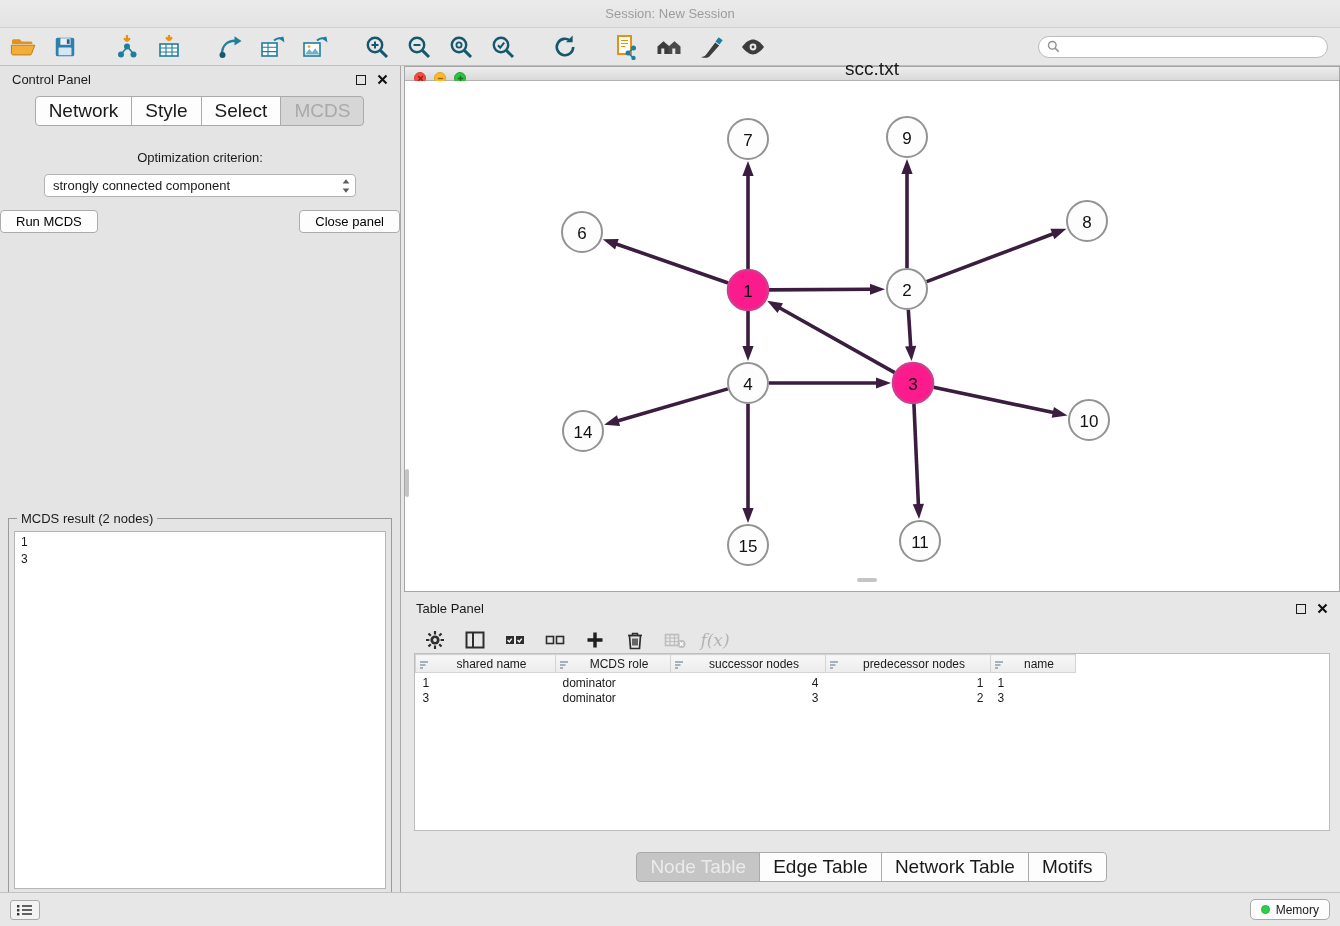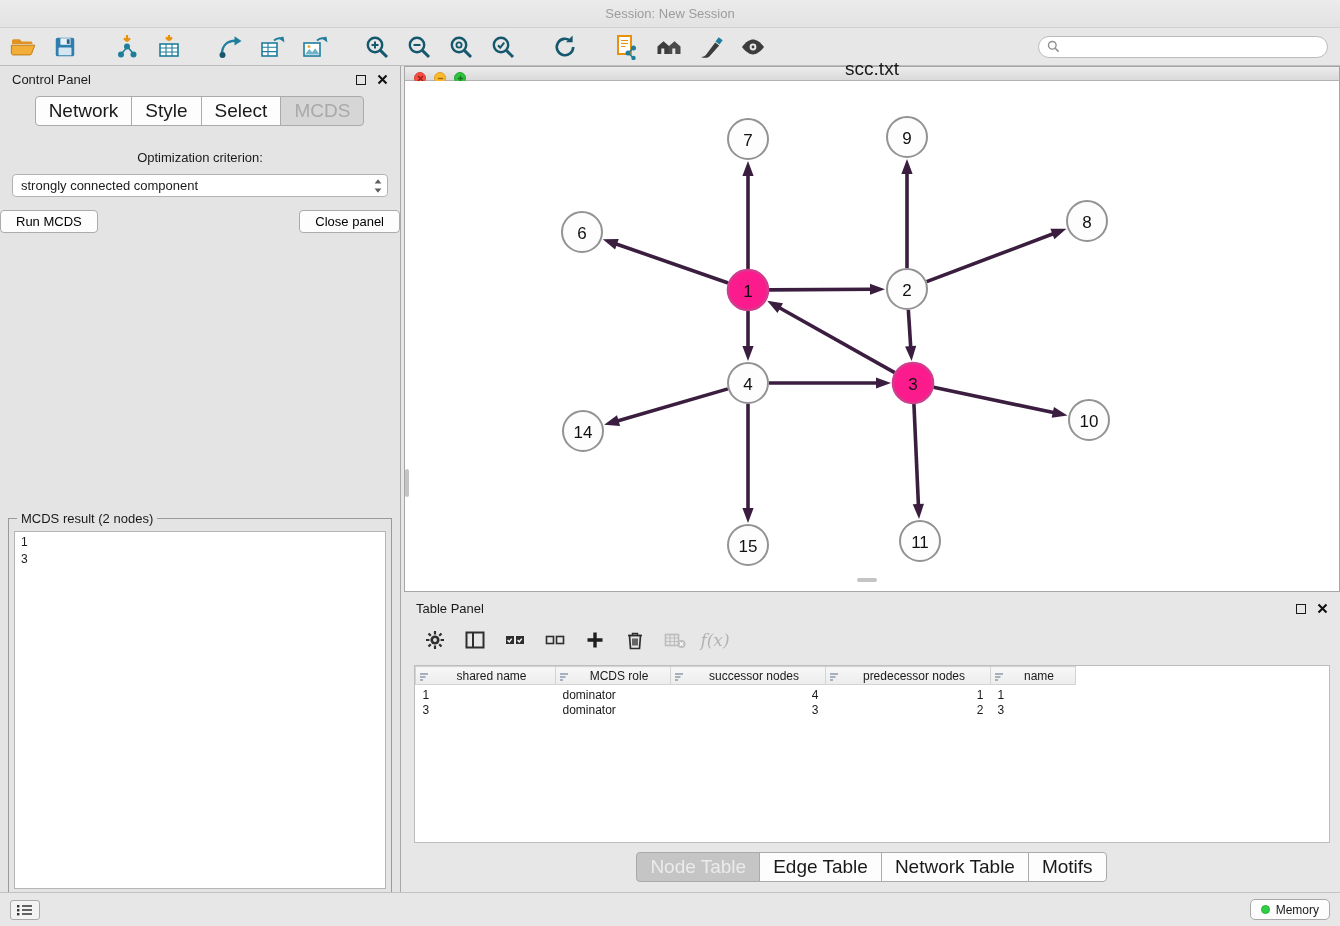--- a/index.html
+++ b/index.html
@@ -31,21 +31,21 @@
   .float-btn { width:10px; height:10px; border:1.6px solid #1b1b1b; background:transparent; }
   .close-x svg { display:block; }
 
   .cp-tabs { display:flex; justify-content:center; margin-top:3px; }
   .seg { border:1px solid #aaa; background:#fdfdfd; padding:3px 13px; margin-left:-1px; font-size:19px; }
   .seg:first-child { border-radius:4px 0 0 4px; }
   .seg:last-child { border-radius:0 4px 4px 0; }
   .seg.disabled { background:#d6d6d6; color:#a9a9a9; }
 
   .opt-label { text-align:center; margin-top:24px; }
-  .dropdown { margin:9px auto 0; width:376px; height:23px; background:#fff; border:1px solid #b3b3b3;
+  .dropdown { margin:9px auto 0; width:312px; height:23px; background:#fff; border:1px solid #b3b3b3;
     border-radius:4px; display:flex; align-items:center; padding:0 4px 0 8px; }
   .dropdown .dd-val { flex:1; }
   .cp-buttons { display:flex; justify-content:space-between; gap:15px; margin-top:13px; }
   .btn { background:#fdfdfd; border:1px solid #ababab; border-radius:4px; padding:3px 15px; font-size:13px; }
 
   .result-group { position:absolute; left:8px; width:384px; top:452px; height:377px; border:1px solid #9a9a9a; }
   .result-legend { position:absolute; top:-8px; left:8px; background:#e4e4e4; padding:0 4px; font-size:13px; }
   .result-list { position:absolute; left:5px; right:5px; top:12px; bottom:5px; background:#fff;
     border:1px solid #b5b5b5; font-size:12px; line-height:17px; padding:2px 6px; white-space:pre; overflow:auto; }
 
@@ -63,21 +63,21 @@
   .graph-area { position:relative; width:934px; height:502px; background:#fff; }
   .graph-area svg { position:absolute; left:0; top:0; }
   .vscroll { position:absolute; left:0; top:388px; width:4px; height:28px; background:#c4c4c4; border-radius:2px; }
   .hscroll { position:absolute; bottom:1px; left:452px; width:20px; height:4px; background:#c4c4c4; border-radius:2px; }
 
   
   .table-panel { position:absolute; left:404px; top:595px; width:936px; height:294px; background:#e7e7e7; }
   .tp-toolbar { display:flex; align-items:center; height:36px; padding-left:20px; gap:18px; }
   .tp-btn { width:22px; height:22px; display:flex; align-items:center; justify-content:center; flex:0 0 auto; }
   .fx { font-family:"DejaVu Serif","Liberation Serif",serif; font-style:italic; font-size:17px; color:#b3b3b3; }
-  .table-wrap { position:absolute; left:10px; right:10px; top:70px; height:178px; background:#fff;
+  .table-wrap { position:absolute; left:10px; right:10px; top:58px; height:178px; background:#fff;
     border:1px solid #bdbdbd; overflow:hidden; }
   table.node-table { border-collapse:collapse; font-size:12px; table-layout:fixed; }
   table.node-table th { background:linear-gradient(#f7f7f7,#ececec); border:1px solid #d4d4d4;
     font-weight:normal; height:18px; position:relative; text-align:center; padding:0 4px 0 16px; }
   table.node-table th .sort-ic { position:absolute; left:3px; top:4px; }
   table.node-table td { height:16px; padding:0 7px; }
   table.node-table td.num { text-align:right; }
   table.node-table tbody tr:first-child td { padding-top:3px; }
   .tp-tabs { position:absolute; bottom:7px; left:0; right:0; display:flex; justify-content:center; }
   .tp-tabs .seg.active { background:#c5c5c5; color:#ebebeb; }

